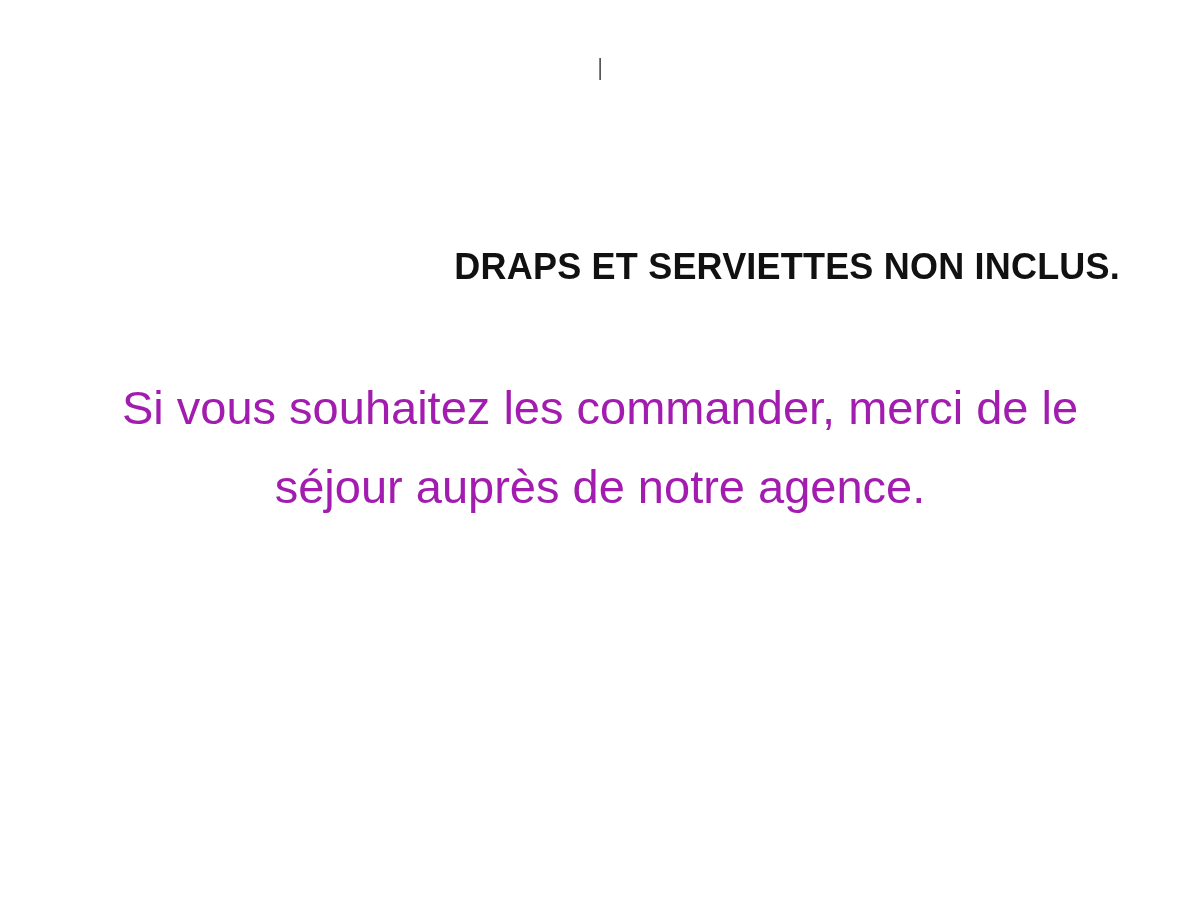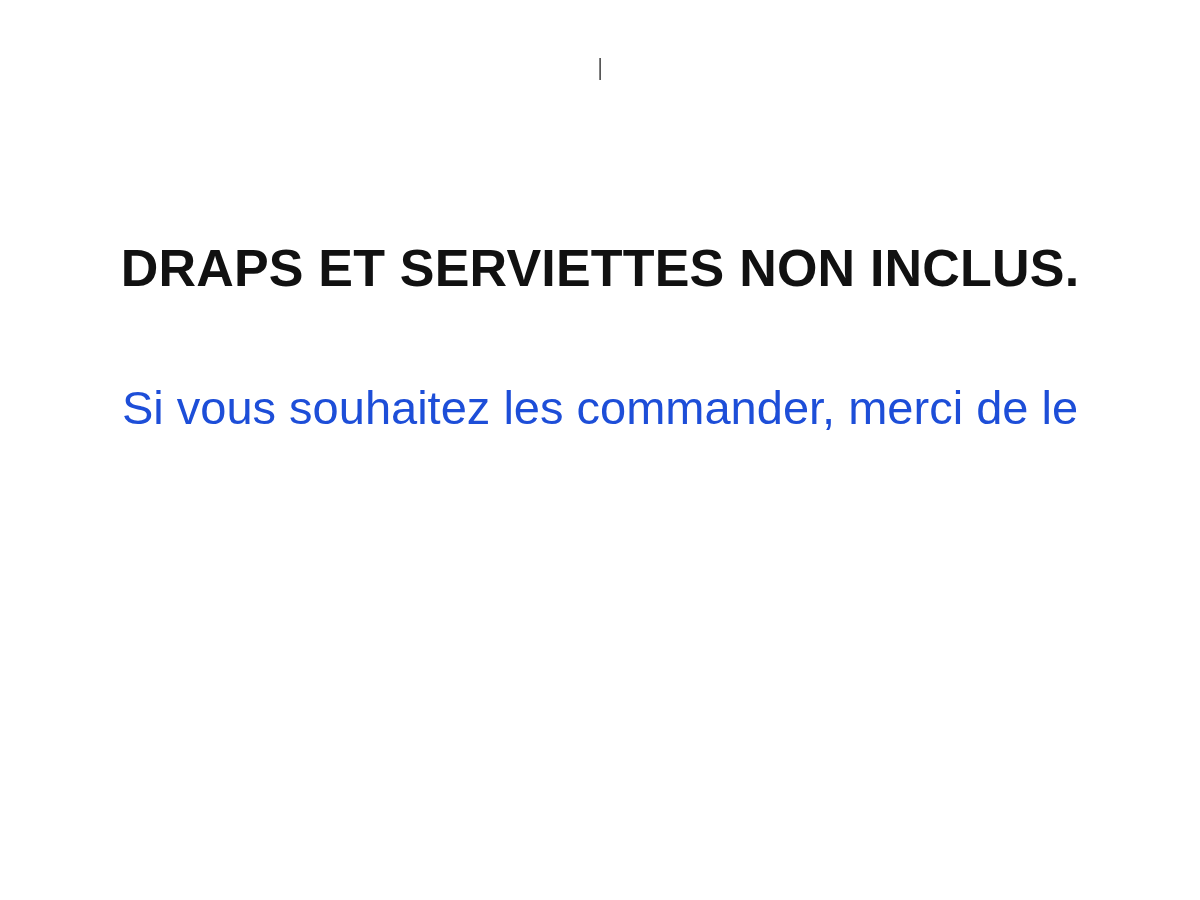--- a/index.html
+++ b/index.html
@@ -28,52 +28,53 @@
     width: 1200px;
     text-align: center;
     font-size: 26px;
     line-height: 30px;
     color: #1a1a1a;
     font-family: "Liberation Serif", serif;
     letter-spacing: 0;
   }
   .headline {
     position: absolute;
-    top: 205px;
+    top: 215px;
     left: 80px;
     width: 1040px;
-    text-align: center;
+    text-align: right;
     font-weight: bold;
-    font-size: 52px;
+    font-size: 36px;
     line-height: 56px;
     letter-spacing: 0.2px;
     color: #111111;
   }
   .body-text {
     position: absolute;
     top: 368px;
     left: 40px;
     width: 1120px;
     text-align: center;
     font-size: 47px;
     line-height: 79px;
-    color: #1d4ed8;
+    color: #a21caf;
     font-weight: normal;
   }
   .body-text .line {
     display: block;
     white-space: nowrap;
   }
 </style>
 </head>
 <body>
 
 <div class="slide">
 
   <div class="caret-line">|</div>
 
   <h1 class="headline">DRAPS ET SERVIETTES NON INCLUS.</h1>
 
   <div class="body-text">
     <span class="line">Si vous souhaitez les commander, merci de le</span>
+    <span class="line">séjour auprès de notre agence.</span>
   </div>
 
 </div>
 
 </body></html>

